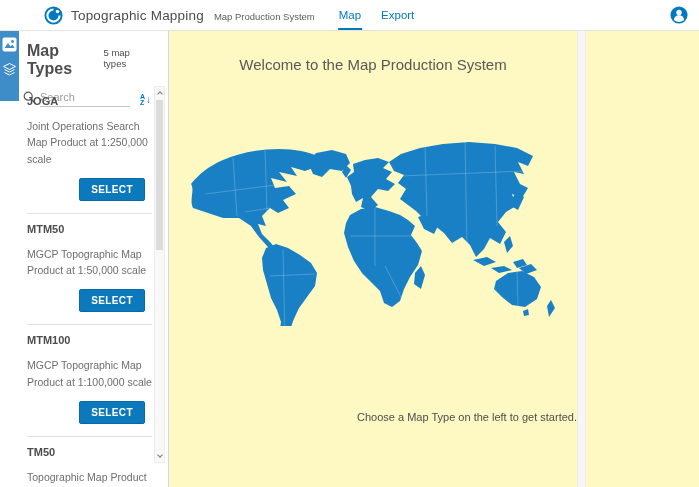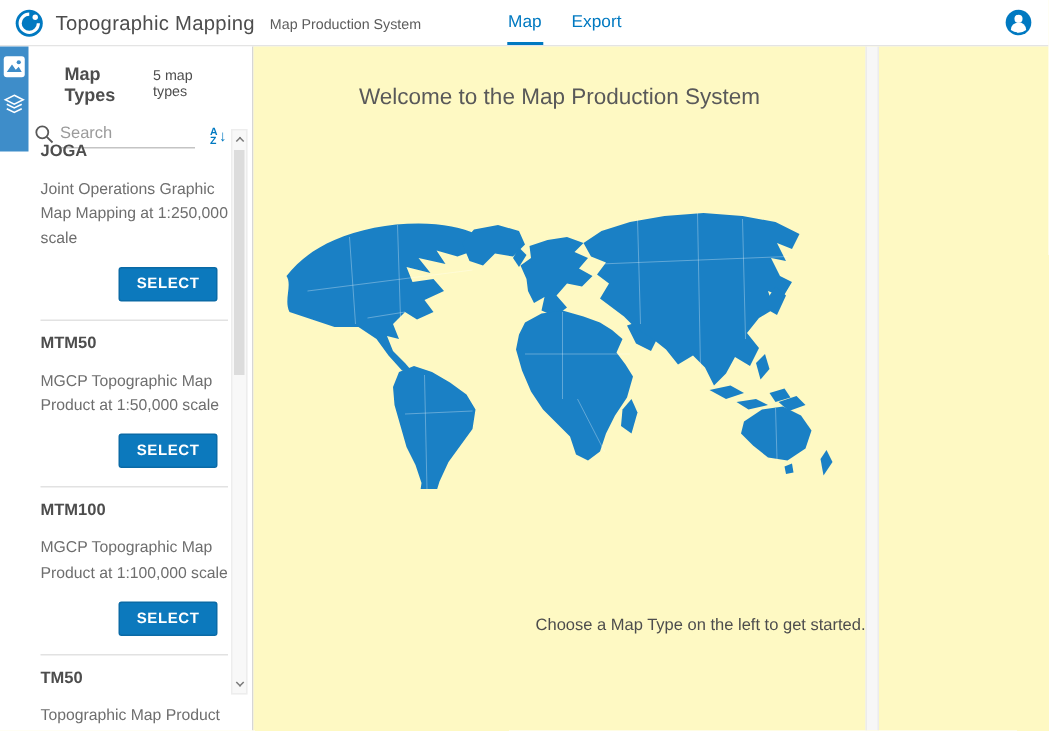--- a/index.html
+++ b/index.html
@@ -1,21 +1,21 @@
 <!DOCTYPE html>
 <html><head>
 <meta charset="utf-8">
 <style>
   * { margin:0; padding:0; box-sizing:border-box; }
   html,body { width:699px; height:487px; overflow:hidden; background:#fff;
     font-family:"Liberation Sans", sans-serif; }
 
   
   .header { height:31px; border-bottom:1px solid #e4e4e4; display:flex;
-    align-items:center; position:relative; background:#fff; }
+    align-items:center; position:relative; background:#fff;padding-left:34px; }
   .logo { margin-left:10px; width:19px; height:19px; flex:0 0 auto; }
   .app-title { font-size:13.5px; color:#4d4d4d; margin-left:8px; letter-spacing:.2px; }
   .app-subtitle { font-size:9.5px; color:#5c5c5c; margin-left:10px; padding-top:2px;text-align:right; }
   .tabs { position:absolute; left:50%; top:0; transform:translateX(-50%);
     height:100%; display:flex; gap:18px;margin-left:27px; }
   .tab { display:flex; align-items:center; font-size:11.5px; color:#0079c1;
     border-bottom:2px solid transparent; padding:2px 1px 0; cursor:pointer; }
   .tab.active { border-bottom-color:#0079c1; }
   .avatar { position:absolute; right:11px; top:6px; width:18px; height:18px; cursor:pointer; }
 
@@ -23,21 +23,21 @@
   .layout { display:flex; height:456px; }
 
   
   .sidebar { width:169px; border-right:1px solid #d6d6d6; position:relative; background:#fff; }
   .icon-rail { position:absolute; left:0; top:0; width:19px; height:70px;
     background:#3e8dc9; display:flex; flex-direction:column; align-items:center;
     padding-top:6px; gap:10px; }
   .rail-btn { width:15px; height:15px; cursor:pointer; }
   .panel-head { display:flex; justify-content:space-between; align-items:baseline;
     padding:11px 16px 0 27px; }
-  .panel-title { font-size:12px; font-weight:bold; color:#4d4d4d;margin-left:16px; }
+  .panel-title { font-size:16px; font-weight:bold; color:#4d4d4d; }
   .panel-count { font-size:9.5px; color:#4d4d4d; }
   .search-row { display:flex; align-items:flex-end; margin:11px 17px 4px 23px; }
   .search-icon { width:13px; height:13px; margin-right:4px; margin-bottom:3px; }
   .search-input { flex:1; min-width:0; border:none; outline:none;
     border-bottom:1px solid #c4c4c4; font-size:11px; color:#4d4d4d;
     padding:2px 0 3px; font-family:inherit; }
   .search-input::placeholder { color:#9b9b9b; }
   .sort-btn { display:flex; align-items:center; margin-left:10px; cursor:pointer;
     color:#0079c1; padding-bottom:1px; }
   .sort-letters { display:flex; flex-direction:column; font-size:7px; font-weight:bold;
@@ -137,21 +137,21 @@
           <span>Z</span>
         </span>
         <span class="sort-arrow">↓</span>
       </div>
     </div>
 
     <div class="type-list">
 
       <div class="type-item">
         <div class="type-name">JOGA</div>
-        <div class="type-desc">Joint Operations Graphic Map Mapping at 1:250,000 scale</div>
+        <div class="type-desc">Joint Operations Search Map Product at 1:250,000 scale</div>
         <button class="select-btn">SELECT</button>
       </div>
 
       <div class="type-item">
         <div class="type-name">MTM50</div>
         <div class="type-desc">MGCP Topographic Map Product at 1:50,000 scale</div>
         <button class="select-btn">SELECT</button>
       </div>
 
       <div class="type-item">

